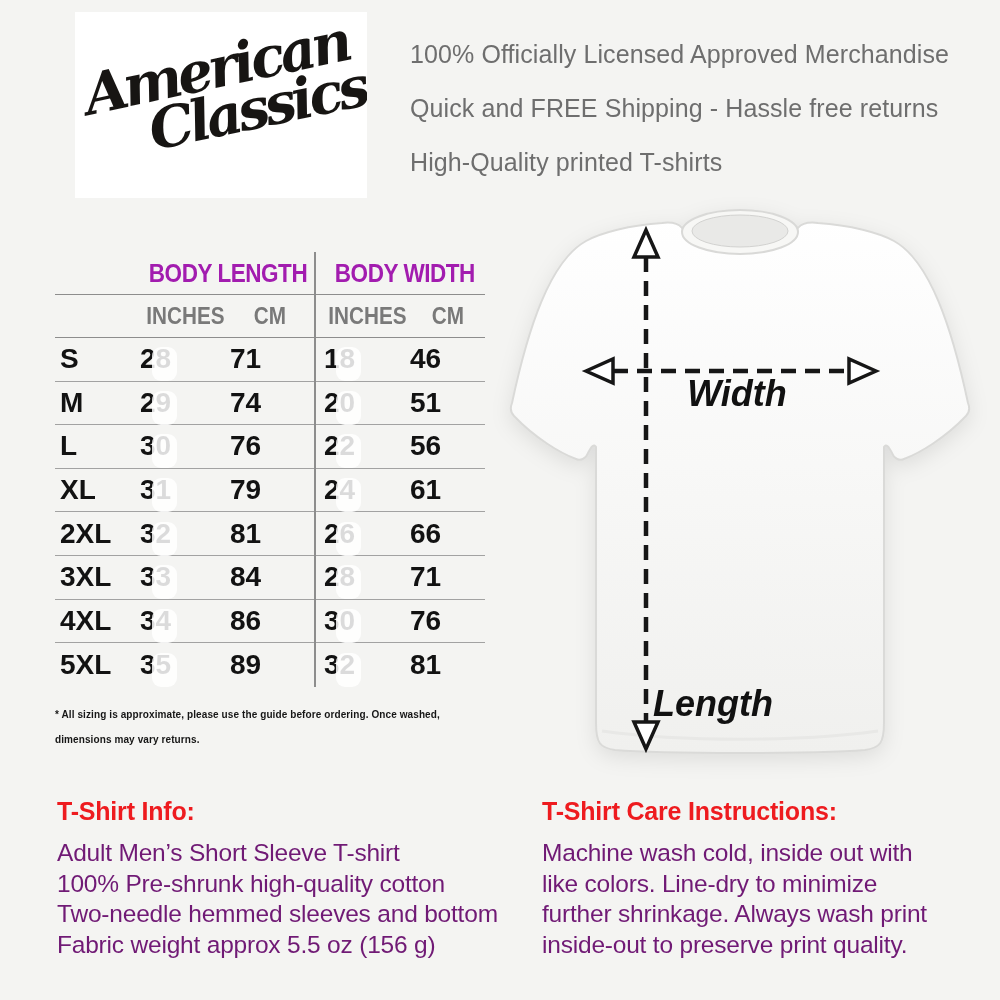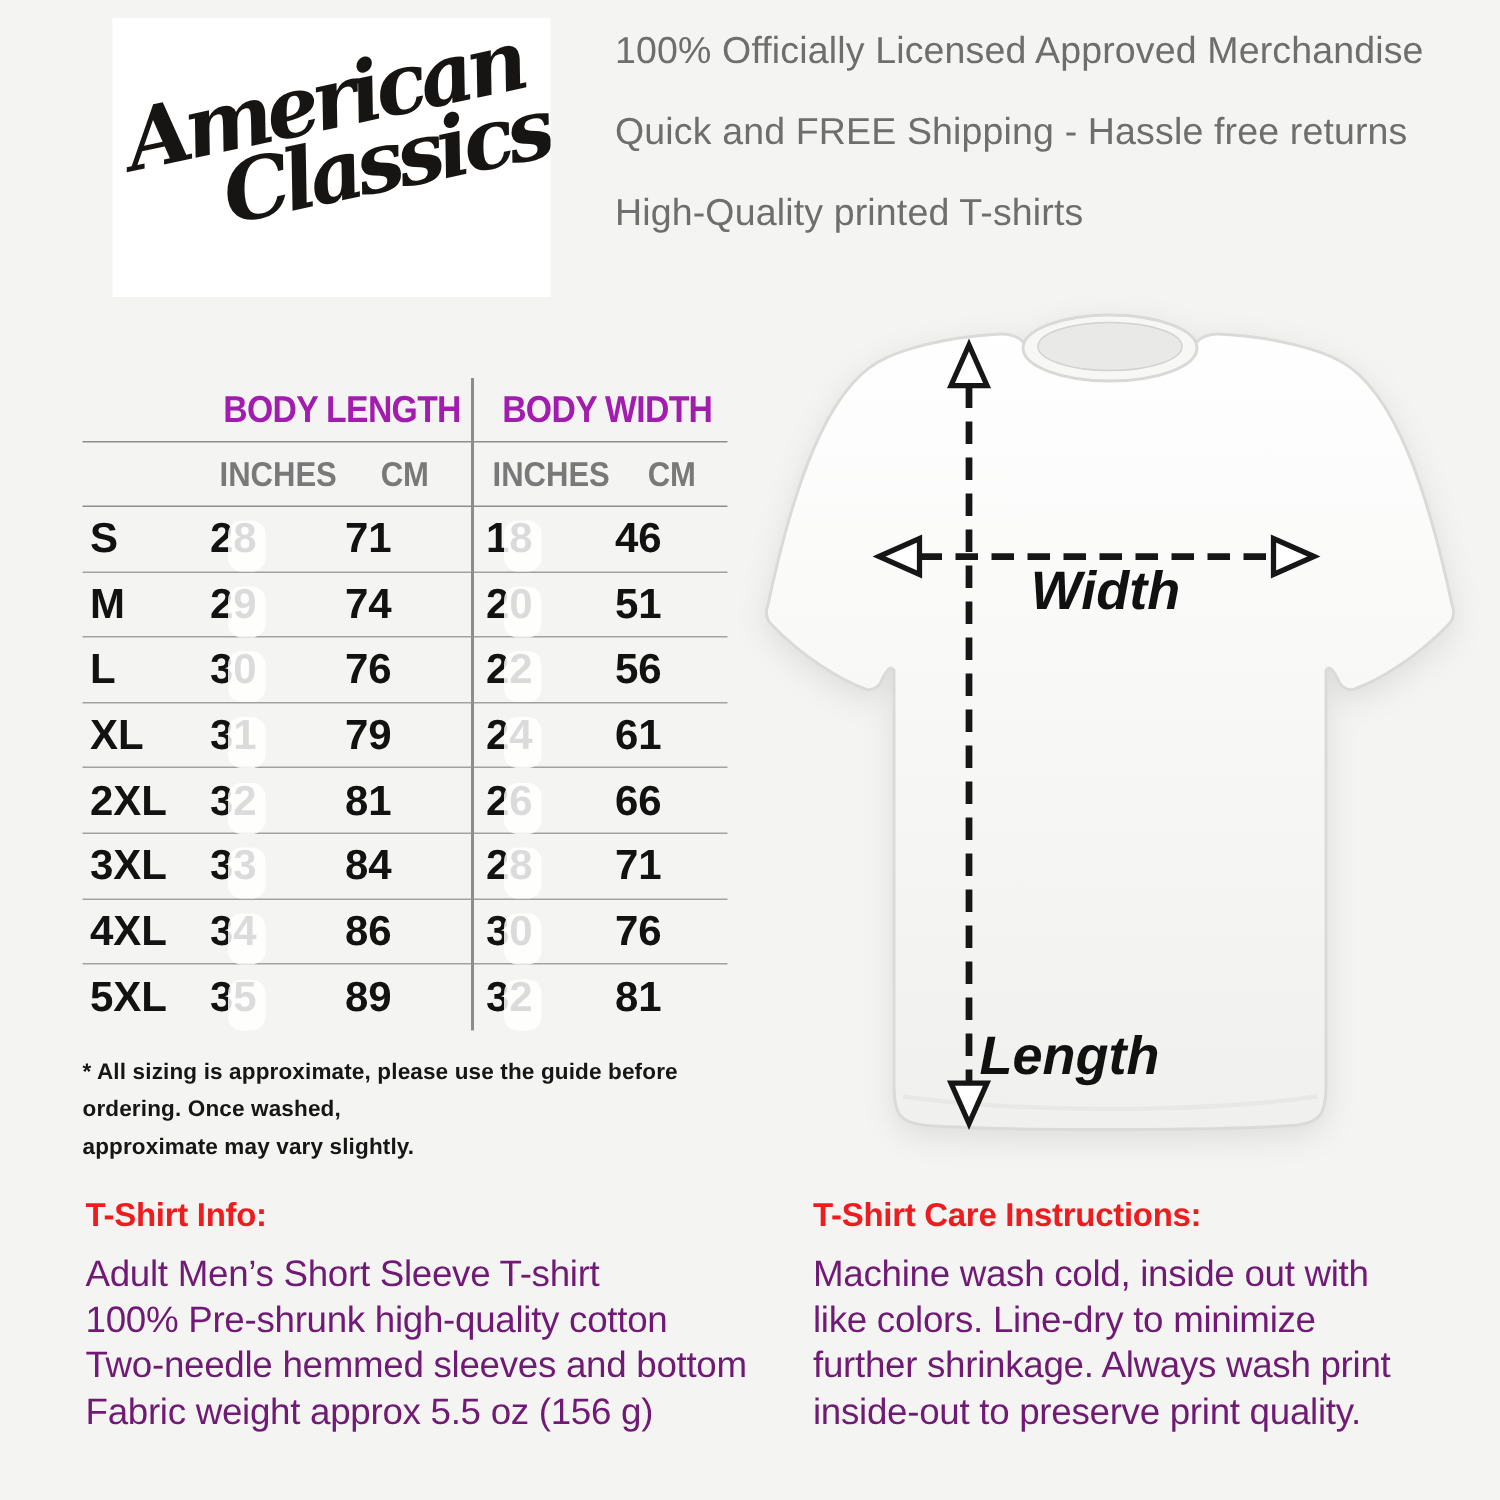--- a/index.html
+++ b/index.html
@@ -21,21 +21,21 @@
   .logo-rot { transform: rotate(-12deg); transform-origin: 50% 50%; margin-top: 30px; }
   .logo-l1, .logo-l2 {
     font-family: "DejaVu Serif", serif; font-style: italic; font-weight: bold;
     color: #171513; font-size: 56px; line-height: 0.92; letter-spacing: -4px;
     white-space: nowrap;
   }
   .logo-l1 { margin-left: 12px; }
   .logo-l2 { margin-left: 68px; margin-top: -4px; }
 
   
-  .benefits { position: absolute; left: 410px; top: 20px; width: 560px; }
+  .benefits { position: absolute; left: 410px; top: 40px; width: 560px; }
   .benefit {
     color: #6e6e6e; font-size: 25px; font-weight: 500;
     margin-bottom: 25px; letter-spacing: 0.1px; white-space: nowrap;
   }
 
   
   .size-table { position: absolute; left: 55px; top: 252px; width: 430px; }
   .thead {
     display: grid; grid-template-columns: 85px 170px 14px 161px;
     height: 43px; align-items: center; border-bottom: 1.5px solid #8d8d8d;
@@ -62,35 +62,35 @@
     background: rgba(255,255,255,0.85); border-radius: 9px;
   }
   .divider-v {
     position: absolute; left: 259px; top: 0; width: 1.5px; height: 435px;
     background: #8d8d8d;
   }
 
   
   .footnote { position: absolute; left: 55px; top: 702px; width: 460px; }
   .footnote div {
-    font-size: 15px; font-weight: 600; color: #161616; line-height: 25px;
+    font-size: 10px; font-weight: 600; color: #161616; line-height: 25px;
     letter-spacing: 0.1px;
   }
 
   
   .shirt-wrap { position: absolute; left: 500px; top: 203px; width: 500px; height: 565px; font-style: italic; }
   .shirt-wrap svg { filter: drop-shadow(0 6px 10px rgba(0,0,0,0.09)); }
   .diag-text { font-family: "Liberation Sans", sans-serif; font-weight: 600; fill: #111; }
 
   
   .section { position: absolute; width: 480px; }
   .section.info { left: 57px; top: 797px; }
   .section.care { left: 542px; top: 797px; }
   .section-heading {
-    color: #ee1b1f; font-weight: bold; font-size: 22px; margin-bottom: 12px;
+    color: #ee1b1f; font-weight: bold; font-size: 25px; margin-bottom: 12px;
     letter-spacing: -0.2px;
   }
   .section-line {
     font-size: 24.5px; color: #701a75; line-height: 30.5px; font-weight: 400;
     letter-spacing: -0.2px; white-space: nowrap;
   }
 </style>
 </head>
 <body>
 
@@ -198,21 +198,21 @@
           <span class="c num in">32</span>
           <span class="c num">81</span>
         </div>
       </div>
 
     <div class="divider-v"></div>
   </div>
 
   <div class="footnote">
     <div>* All sizing is approximate, please use the guide before ordering. Once washed,</div>
-    <div>approximate may vary slightly.</div>
+    <div>dimensions may vary returns.</div>
   </div>
 
   <div class="shirt-wrap">
     <svg width="500" height="565" viewBox="0 0 500 565">
       <defs>
         <linearGradient id="sg" x1="0" y1="0" x2="0" y2="1">
           <stop offset="0" stop-color="#ffffff"></stop>
           <stop offset="1" stop-color="#f0f0ee"></stop>
         </linearGradient>
       </defs>

